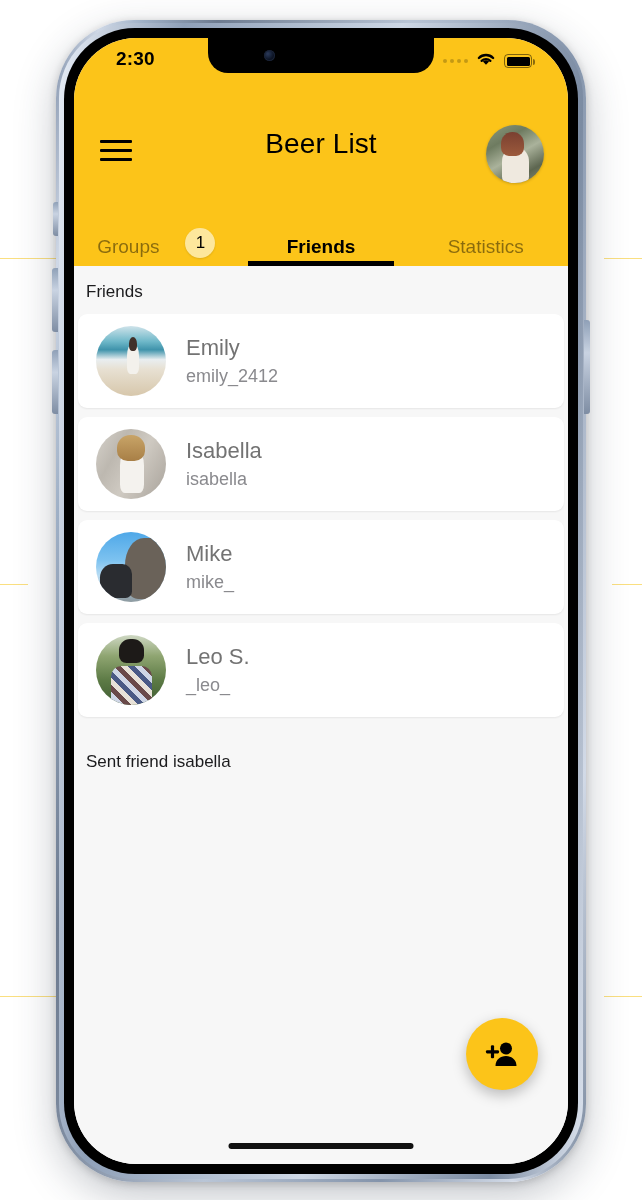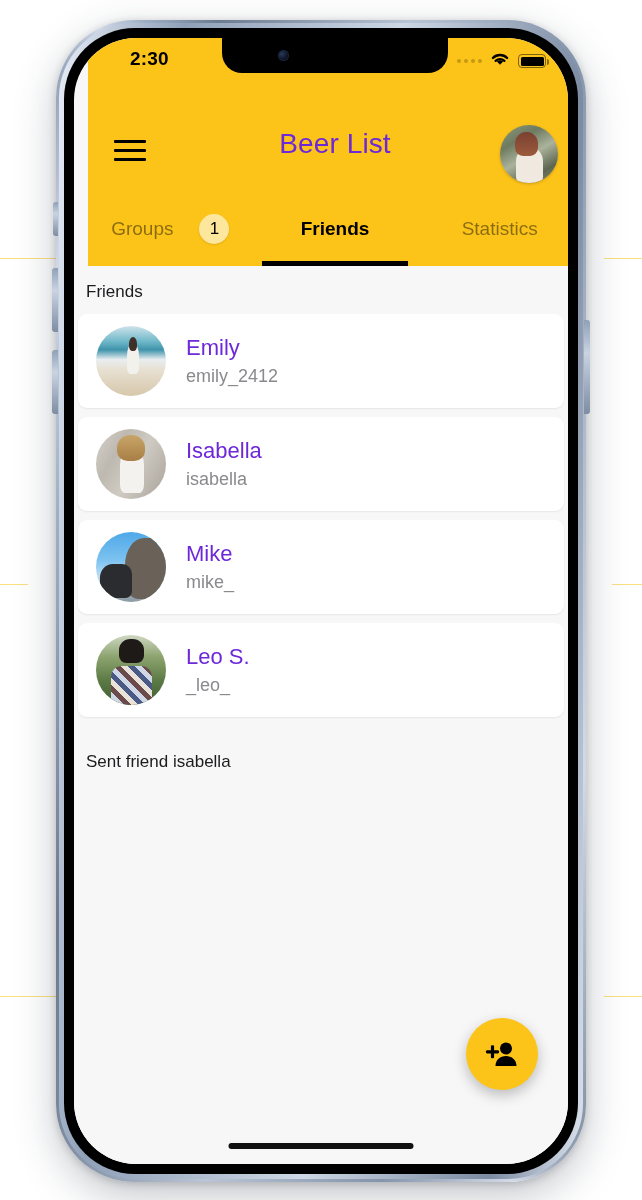--- a/index.html
+++ b/index.html
@@ -50,21 +50,21 @@
 
   
   .sidebtn { position: absolute; background: linear-gradient(180deg,#8fa0b7,#c9d3e2 35%,#7e8da3); z-index: 1; }
   .sb-silent { left: -3px; top: 182px;  width: 5px; height: 34px;  border-radius: 3px 0 0 3px; }
   .sb-volup  { left: -4px; top: 248px;  width: 6px; height: 64px;  border-radius: 3px 0 0 3px; }
   .sb-voldn  { left: -4px; top: 330px;  width: 6px; height: 64px;  border-radius: 3px 0 0 3px; }
   .sb-power  { right: -4px; top: 300px; width: 6px; height: 94px;  border-radius: 0 3px 3px 0; }
 
   
   #header {
-    position: absolute; left: 14px; top: 0; width: 494px; height: 228px;
+    position: absolute; left: 0; top: 0; width: 494px; height: 228px;
     background: #FCC419; z-index: 4;
   }
   #notch {
     position: absolute; left: 134px; top: 0; width: 226px; height: 35px;
     background: #000; border-radius: 0 0 20px 20px; z-index: 8;
   }
   #camera {
     position: absolute; left: 56px; top: 12px; width: 11px; height: 11px;
     border-radius: 50%;
     background: radial-gradient(circle at 35% 35%, #2b3a5a 0%, #0d1526 55%, #05080f 100%);
@@ -99,35 +99,35 @@
   #navbar {
     position: absolute; left: 0; top: 78px; width: 494px; height: 76px; z-index: 6;
   }
   #menu-btn {
     position: absolute; left: 26px; top: 17px; width: 40px; height: 34px;
     display: flex; flex-direction: column; justify-content: center; gap: 6px; cursor: pointer;
   }
   #menu-btn span { display: block; width: 32px; height: 3px; background: #000; border-radius: 1px; }
   #title {
     position: absolute; left: 0; top: 12px; width: 494px; text-align: center;
-    font-size: 28px; color: #6d28d9; letter-spacing: .1px;
+    font-size: 28px; color: #000000; letter-spacing: .1px;
   }
   #profile-avatar {
     position: absolute; right: 24px; top: 9px; width: 58px; height: 58px;
     border-radius: 50%; overflow: hidden; cursor: pointer;
     box-shadow: 0 1px 3px rgba(0,0,0,.2);
   }
 
   
   #tabs {
     position: absolute; left: 0; bottom: 0; width: 494px; height: 66px;
     display: flex; z-index: 6;
   }
   .tab {
-    flex: 1; position: relative; display: flex; align-items: center; justify-content: center;
+    flex: 1; position: relative; display: flex; align-items: flex-end; justify-content: center;
     gap: 26px; cursor: pointer; font-size: 19px; color: rgba(0,0,0,.45); padding-bottom: 8px;
   }
   .tab.active { color: #000; font-weight: bold; }
   .tab .underline {
     position: absolute; left: 9px; right: 9px; bottom: 0; height: 5px; background: #000;
   }
   .badge {
     width: 30px; height: 30px; border-radius: 50%; background: #FDE79C;
     color: #000; font-size: 17px; display: flex; align-items: center; justify-content: center;
     box-shadow: 0 1px 2px rgba(0,0,0,.12); font-weight: normal;
@@ -144,21 +144,21 @@
   .card {
     background: #fff; margin: 0 4px 9px 4px; border-radius: 9px;
     height: 94px; display: flex; align-items: center; padding: 0 18px;
     box-shadow: 0 1px 2px rgba(0,0,0,.07); cursor: pointer;
   }
   .av {
     width: 70px; height: 70px; border-radius: 50%; overflow: hidden; flex: 0 0 70px;
     margin-right: 20px; position: relative;
   }
   .row-txt { display: flex; flex-direction: column; gap: 5px; }
-  .row-name { font-size: 22px; color: #6d28d9; }
+  .row-name { font-size: 22px; color: #737373; }
   .row-handle { font-size: 18px; color: #8a8a8e; }
 
   
   #fab {
     position: absolute; right: 30px; bottom: 74px; width: 72px; height: 72px;
     border-radius: 50%; background: #FCC419; z-index: 9; cursor: pointer;
     display: flex; align-items: center; justify-content: center;
     box-shadow: 0 5px 14px rgba(0,0,0,.25);
   }
 

